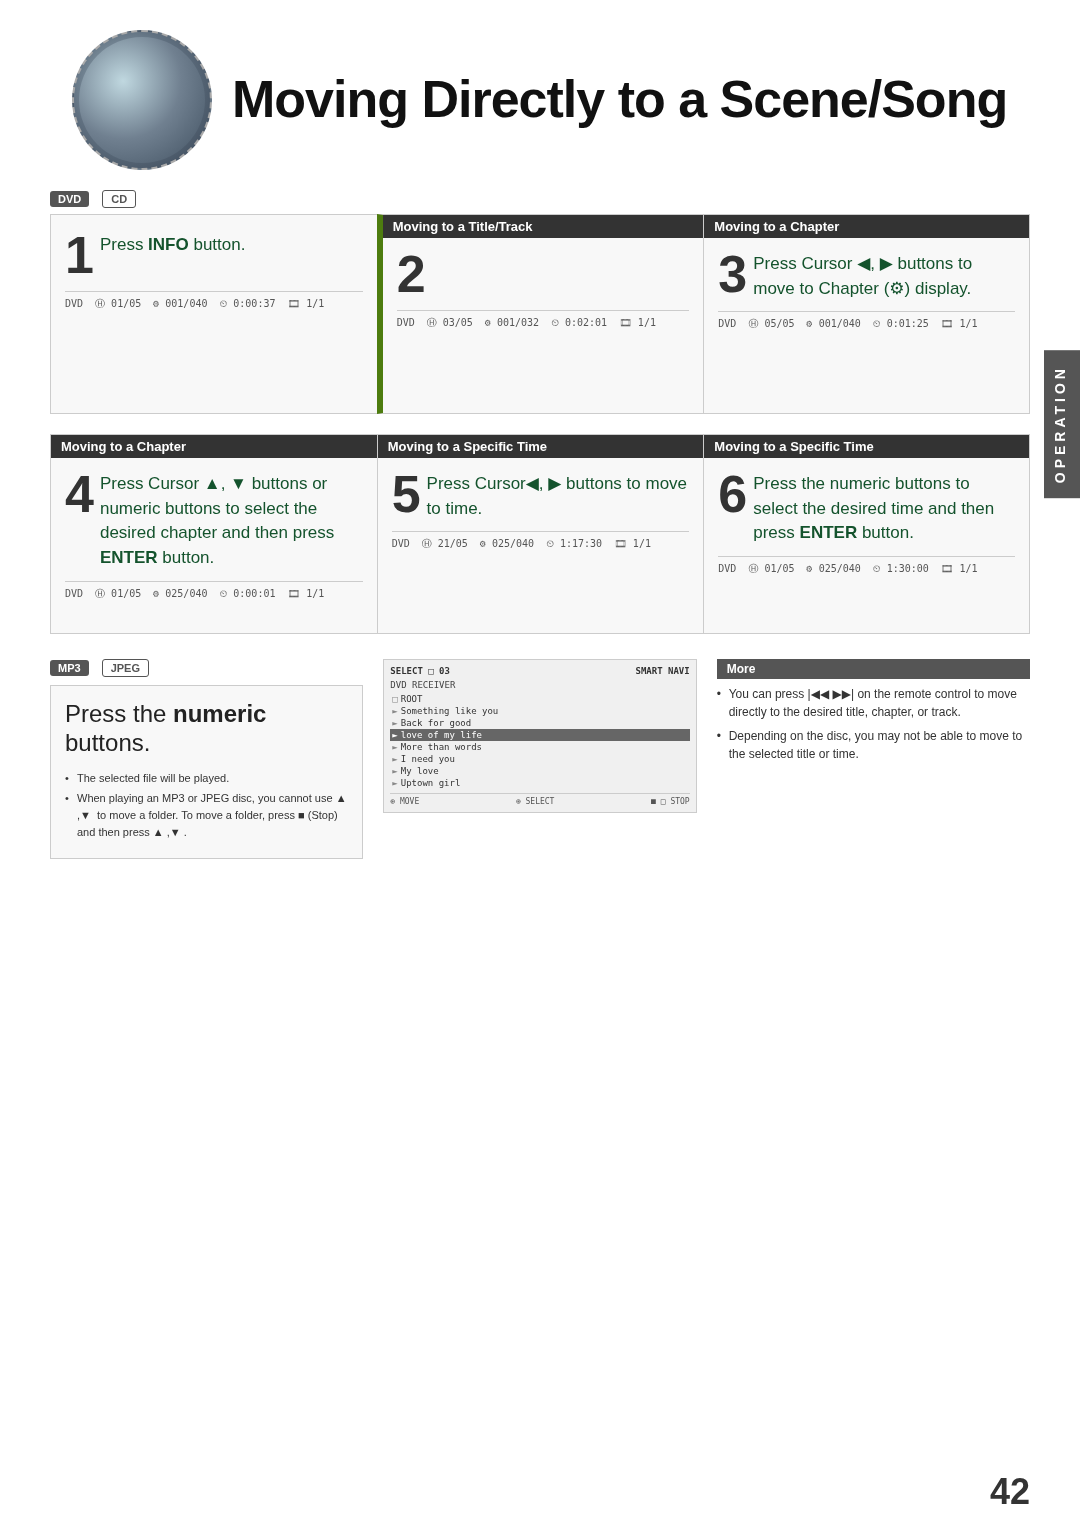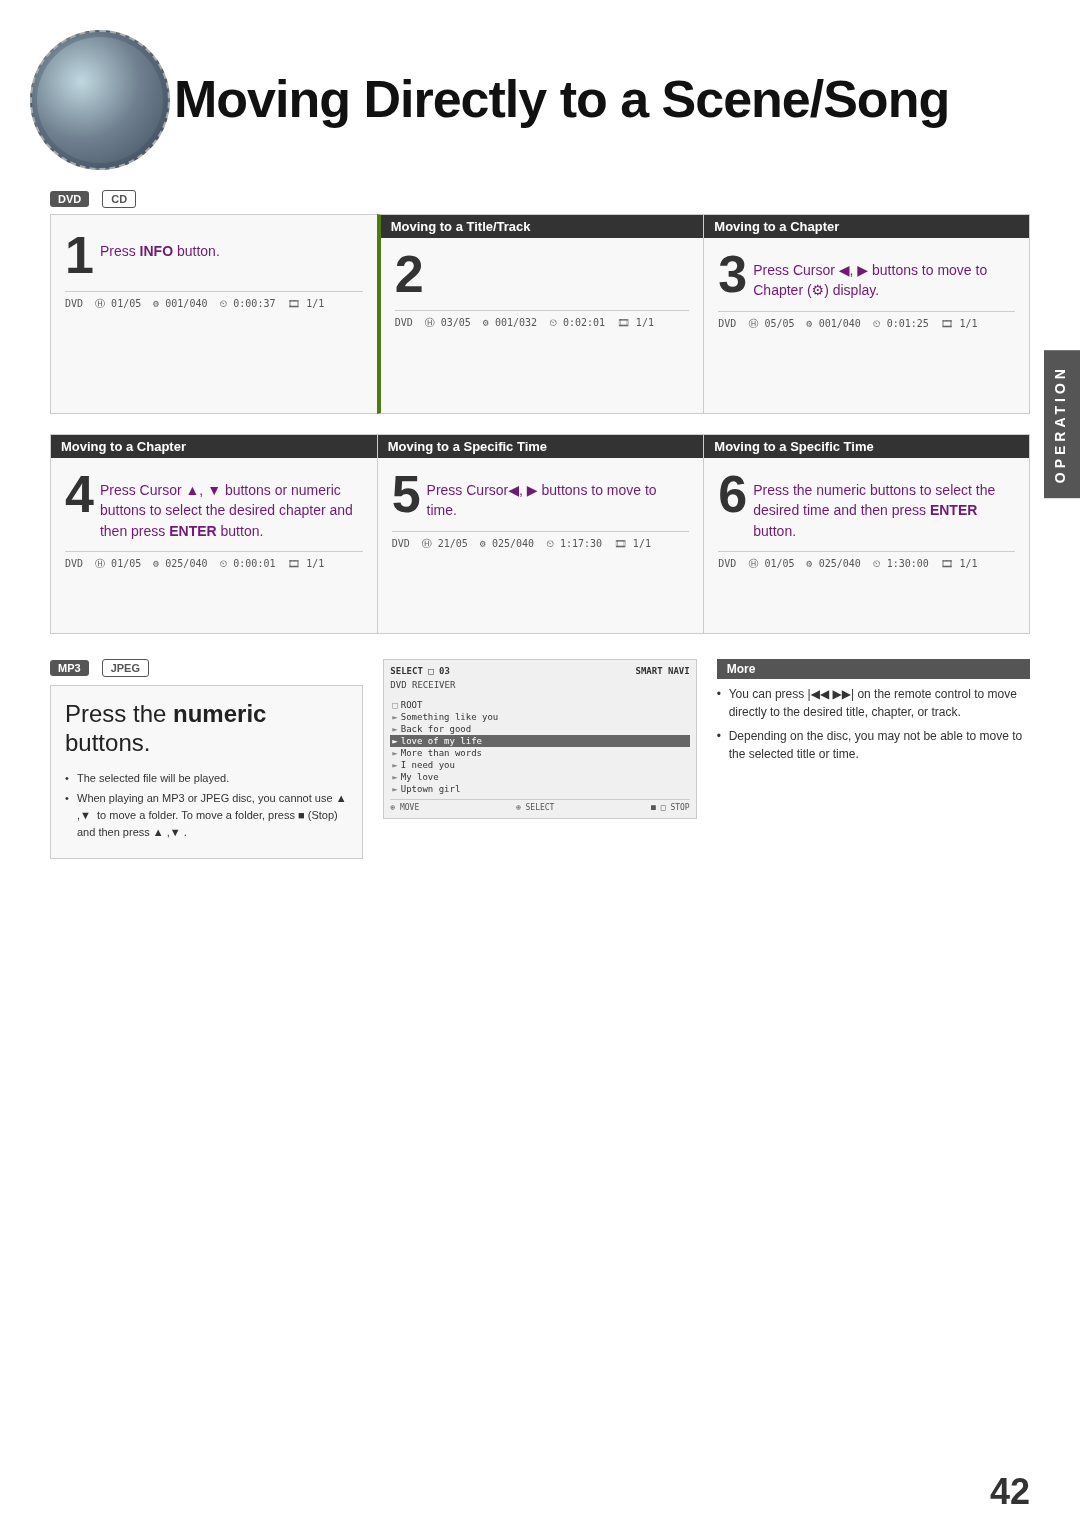--- a/index.html
+++ b/index.html
@@ -11,21 +11,22 @@
       color: #222;
       position: relative;
       overflow-x: hidden;
     }
 
     
     .header {
       display: flex;
       align-items: center;
       padding: 30px 40px 10px 30px;
-      gap: 4px;
+      gap: 20px;
+      margin-left: 42px;
     }
     .header-circle {
       width: 140px;
       height: 140px;
       border-radius: 50%;
       background: radial-gradient(circle at 40% 40%, #b0c8d0, #607080, #334050);
       flex-shrink: 0;
       position: relative;
       overflow: hidden;
       border: 2px dashed #aaa;
@@ -113,24 +114,24 @@
       color: #fff;
       font-size: 13px;
       font-weight: bold;
       padding: 4px 10px;
       margin: -14px -14px 10px -14px;
       display: flex;
       align-items: center;
     }
 
     .step-text {
-      font-size: 14px;
+      font-size: 17px;
       line-height: 1.45;
-      color: #701a75;
-      margin-top: 12px;
+      color: #14532d;
+      margin-top: 4px;
     }
     .step-text b { font-weight: bold; }
 
     .step-status-bar {
       font-size: 10px;
       color: #555;
       margin-top: 10px;
       border-top: 1px solid #ccc;
       padding-top: 5px;
       font-family: monospace;
@@ -302,21 +303,21 @@
   <div class="steps-grid">
 
     <div class="step-cell">
       <div class="step-num-text">
         <span class="step-num">1</span>
         <div class="step-text">Press <b>INFO</b> button.</div>
       </div>
       <div class="step-status-bar">DVD &nbsp;Ⓗ 01/05 &nbsp;⚙ 001/040 &nbsp;⏲ 0:00:37 &nbsp;🎞 1/1</div>
     </div>
 
-    <div class="step-cell" style="border-left:4px solid #4d7c0f;">
+    <div class="step-cell" style="border-left:6px solid #4d7c0f;">
       <div class="step-header">Moving to a Title/Track</div>
       <div class="step-num-text">
         <span class="step-num">2</span>
       </div>
       <div class="step-status-bar">DVD &nbsp;Ⓗ 03/05 &nbsp;⚙ 001/032 &nbsp;⏲ 0:02:01 &nbsp;🎞 1/1</div>
     </div>
 
     <div class="step-cell" style="border-left:1px solid #ccc; border-right:1px solid #ccc;">
       <div class="step-header">Moving to a Chapter</div>
       <div class="step-num-text">
@@ -373,21 +374,21 @@
           <li>When playing an MP3 or JPEG disc, you cannot use ▲ ,▼&nbsp; to move a folder. To move a folder, press ■ (Stop) and then press ▲ ,▼ .</li>
         </ul>
       </div>
     </div>
 
     <div class="screen-preview">
       <div class="screen-header">
         <span>SELECT □ 03</span>
         <span>SMART NAVI</span>
       </div>
-      <div style="font-size:9px; color:#444; margin-bottom:9px;">DVD RECEIVER</div>
+      <div style="font-size:9px; color:#444; margin-bottom:3px;">DVD RECEIVER</div>
       <div class="screen-row">
         <span class="arrow">□</span>
         <span>ROOT</span>
       </div>
       <div class="screen-row">
         <span class="arrow">►</span>
         <span>Something like you</span>
       </div>
       <div class="screen-row">
         <span class="arrow">►</span>

